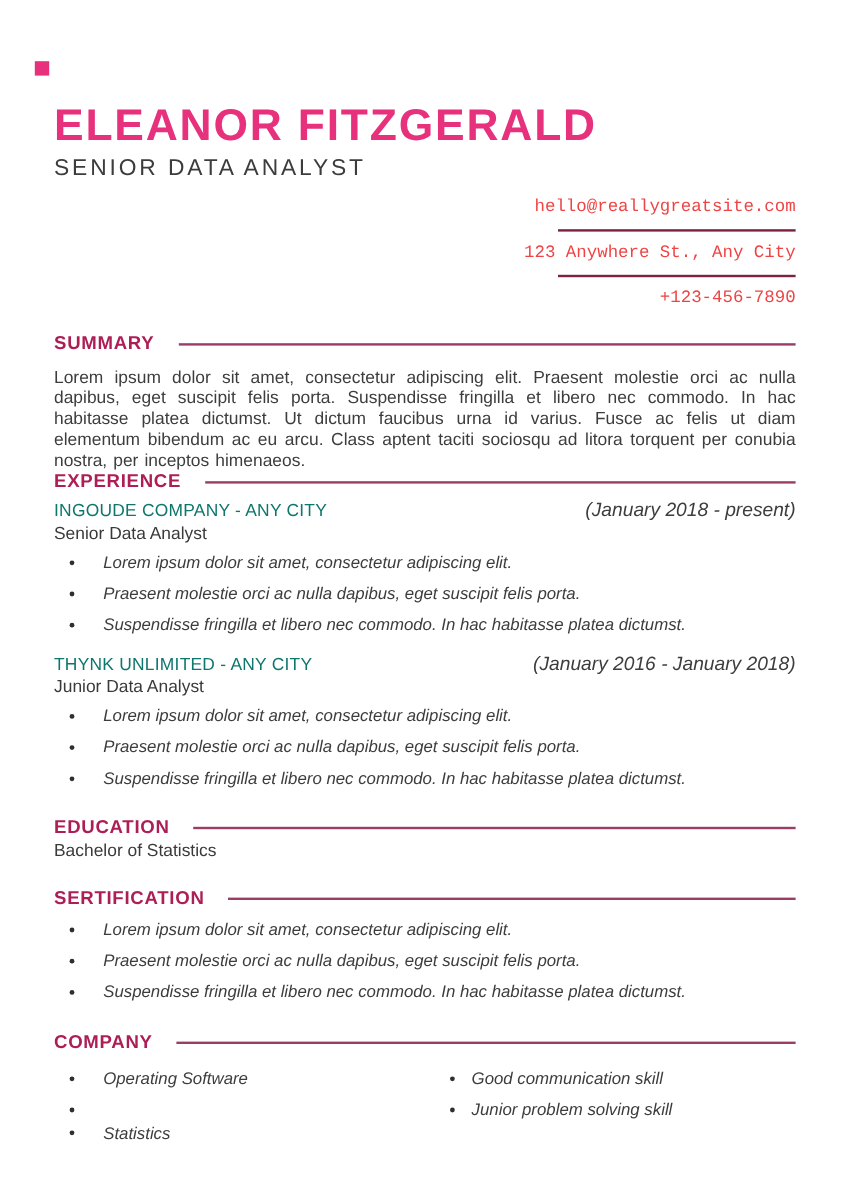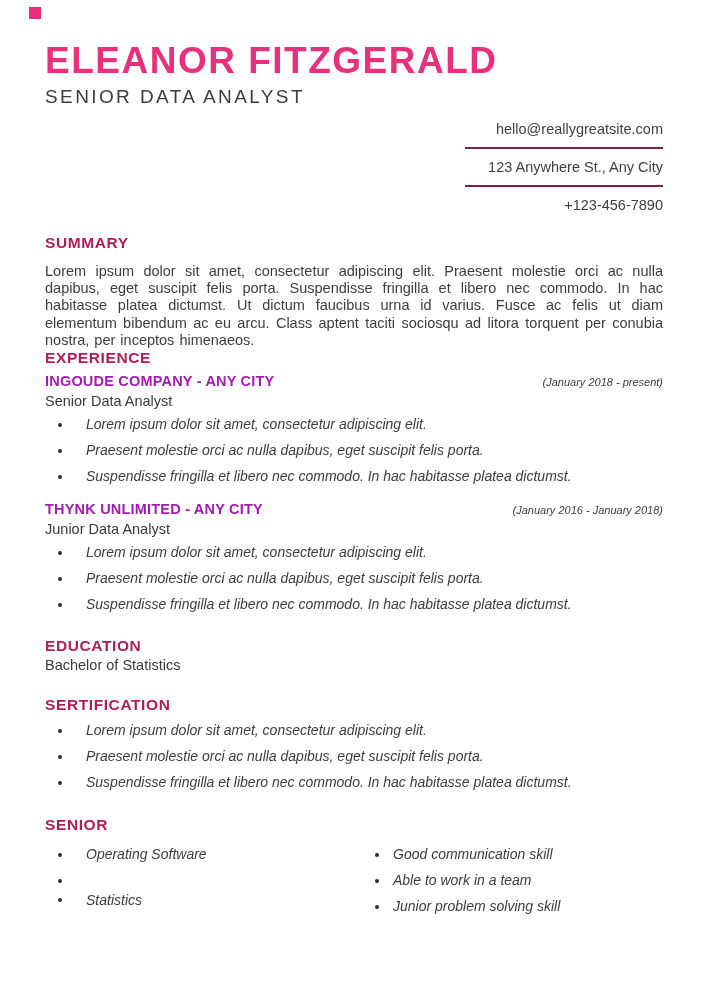--- a/index.html
+++ b/index.html
@@ -4,46 +4,47 @@
 <style>
   html,body{margin:0;padding:0;background:#ffffff;}
   .page{
     position:relative;
     width:707px;height:948px;
     background:#ffffff;
     font-family:"Liberation Sans", sans-serif;
     color:#3a3a3a;
     overflow:hidden;
     box-sizing:border-box;
+    margin-top:44px;
   }
   .accent-square{position:absolute;left:29px;top:7px;width:12px;height:12px;background:#e7317c;}
   .content{padding:0 44px 0 45px;}
 
   h1.name{
     margin:42px 0 0 0;
     font-size:37px;line-height:37px;
     font-weight:700;letter-spacing:1.5px;
     color:#e7317c;
   }
   .person-title{
     margin-top:8px;
     font-size:19px;line-height:19px;
     letter-spacing:2.4px;
     color:#3c3c3c;
   }
 
   .contact{
     margin-top:15px;
     display:flex;flex-direction:column;align-items:flex-end;
-    font-size:14.5px;color:#404040;
+    font-size:14.5px;color:#ef4444;font-family:Liberation Mono, monospace;
   }
   .contact-item{line-height:16px;}
   .contact-divider{width:198px;height:2px;background:#7b2144;margin:10px 0;}
 
-  .sec-head{display:flex;align-items:flex-start;flex-direction:column;}
+  .sec-head{display:flex;align-items:center;}
   .sec-head h2{
     margin:0;font-size:15.5px;line-height:18px;
     font-weight:700;letter-spacing:0.6px;
     color:#ad1e56;
   }
   .rule{flex:1;height:1.5px;background:#9a3d68;margin-left:20px;}
 
   .sec-summary{margin-top:21px;}
   .sec-experience{margin-top:0px;}
   .sec-education{margin-top:24px;}
@@ -53,22 +54,22 @@
   p.summary{
     margin:11px 0 0 0;
     font-size:14.5px;line-height:17.2px;
     text-align:justify;
     color:#3d3d3d;
     word-spacing:1px;
   }
 
   .job-row{display:flex;justify-content:space-between;align-items:baseline;margin-top:6px;}
   .job-row.second{margin-top:16px;}
-  .job-company{font-size:14.5px;line-height:17px;font-weight:700;color:#a21caf;letter-spacing:0.2px;}
-  .job-dates{font-size:11px;line-height:17px;font-style:italic;color:#3d3d3d;}
+  .job-company{font-size:14.5px;line-height:17px;font-weight:400;color:#0f766e;letter-spacing:0.2px;}
+  .job-dates{font-size:16px;line-height:17px;font-style:italic;color:#3d3d3d;}
   .job-role{margin-top:2px;font-size:14.5px;line-height:17px;color:#3a3a3a;}
 
   ul.bullets{list-style:none;margin:6px 0 0 0;padding:0;}
   ul.bullets.cert{margin-top:8px;}
   ul.bullets li{display:flex;line-height:17px;}
   ul.bullets li + li{margin-top:9px;}
   .dot{flex:none;width:4px;height:4px;border-radius:50%;background:#2f2f2f;margin:6.5px 24px 0 13px;}
   .bullet-text{font-size:14px;font-style:italic;color:#3d3d3d;}
 
   .edu-row{display:flex;justify-content:space-between;align-items:baseline;margin-top:10px;}
@@ -178,21 +179,21 @@
           </li>
         <li>
             <span class="dot"></span>
             <span class="bullet-text">Suspendisse fringilla et libero nec commodo. In hac habitasse platea dictumst.</span>
           </li>
       </ul>
     </section>
 
     <section class="sec-skills">
       <div class="sec-head">
-        <h2>SENIOR</h2>
+        <h2>COMPANY</h2>
         <div class="rule"></div>
       </div>
       <div class="skills-cols">
         <ul class="bullets skills-col-left" style="margin-top:0;">
           <li>
               <span class="dot"></span>
               <span class="bullet-text">Operating Software</span>
             </li>
           <li>
               <span class="dot"></span>
@@ -202,24 +203,20 @@
               <span class="bullet-text">Statistics</span>
             </li>
         </ul>
         <ul class="bullets skills-col-right" style="margin-top:0;">
           <li>
               <span class="dot"></span>
               <span class="bullet-text">Good communication skill</span>
             </li>
           <li>
               <span class="dot"></span>
-              <span class="bullet-text">Able to work in a team</span>
-            </li>
-          <li>
-              <span class="dot"></span>
               <span class="bullet-text">Junior problem solving skill</span>
             </li>
         </ul>
       </div>
     </section>
 
   </div>
 </div>
 
 </body></html>

